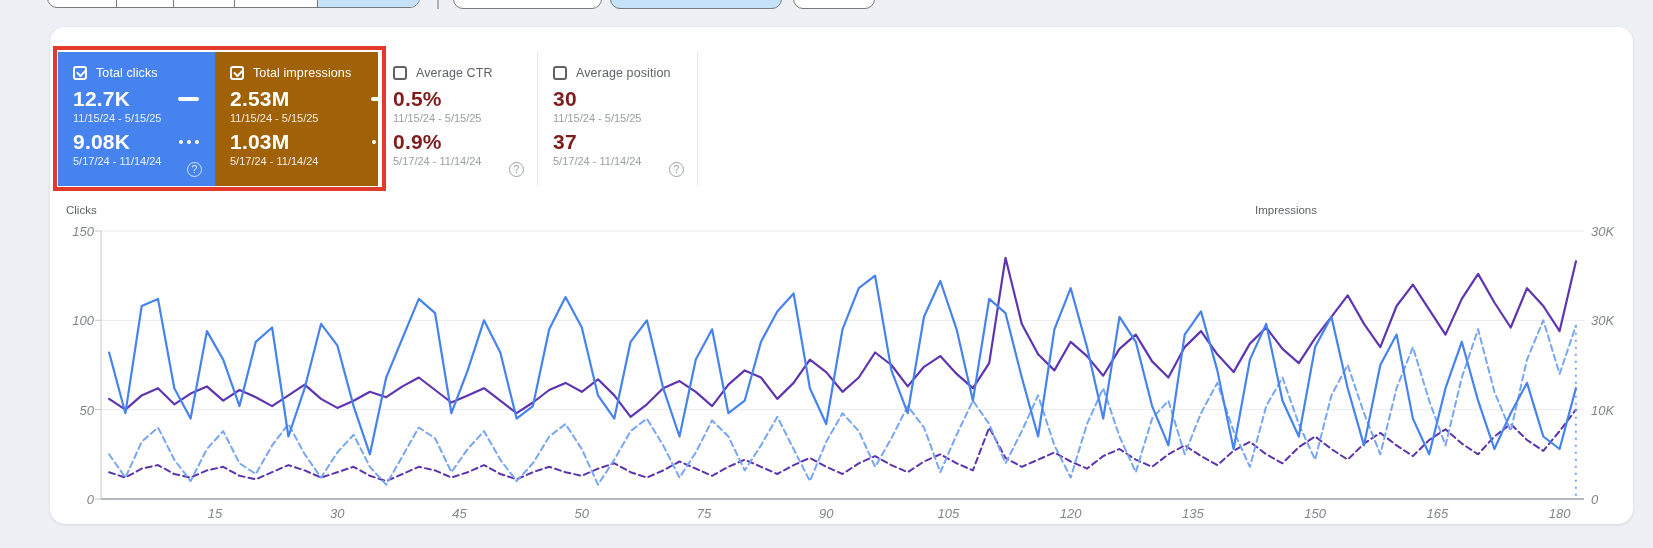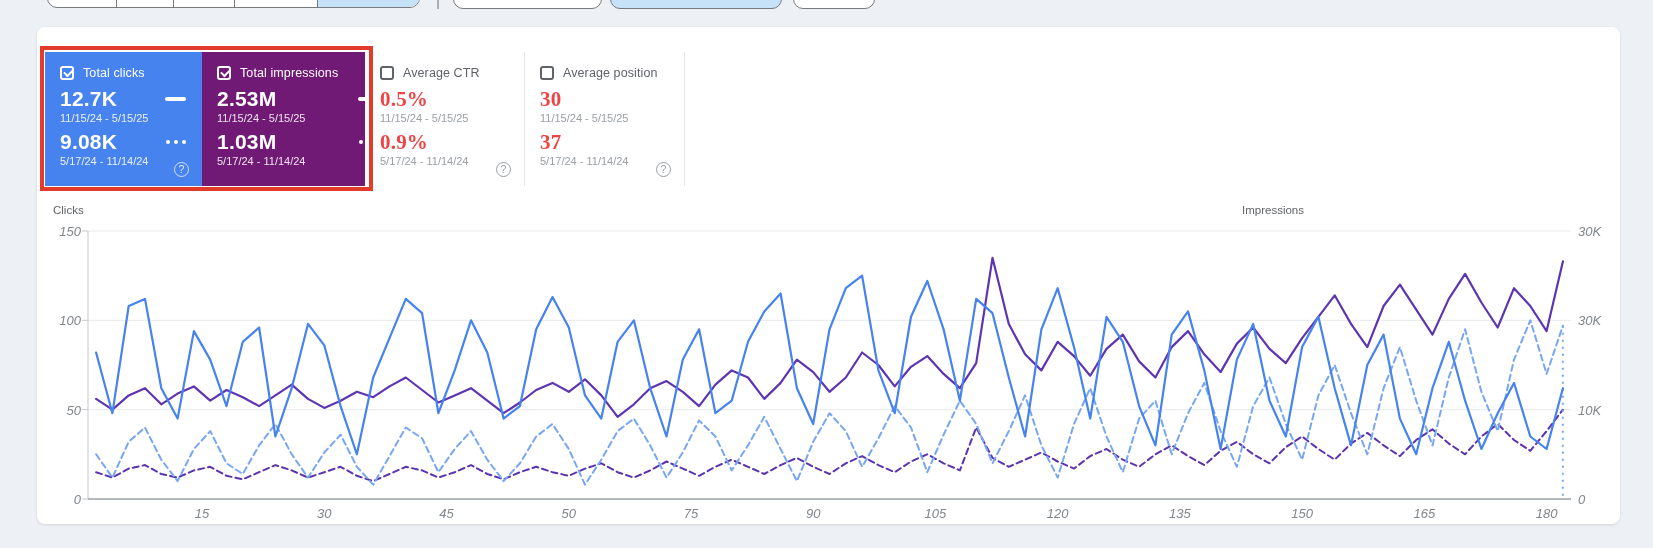--- a/index.html
+++ b/index.html
@@ -11,38 +11,38 @@
     background:#fff; border:1.5px solid #767a7e; border-radius:10px; display:flex; overflow:hidden; }
   .top-seg { height:100%; }
   .top-seg + .top-seg { border-left:1.5px solid #767a7e; }
   .top-seg.active { background:#c5e2f9; }
   .top-chip { position:absolute; top:-14px; height:23px; background:#fff;
     border:1.5px solid #767a7e; border-radius:10px; }
   .top-chip.active { background:#c5e2f9; }
   .top-divider { position:absolute; left:437px; top:0; width:2px; height:9px; background:#aab0b6; }
 
   
-  .panel { position:absolute; left:37px; top:27px; width:1583px; height:497px;
-    background:#fff; border-radius:8px; box-shadow:0 1px 3px rgba(60,64,67,.15); }
+  .panel { position:absolute; left:50px; top:27px; width:1583px; height:497px;
+    background:#fff; border-radius:15px; box-shadow:0 1px 3px rgba(60,64,67,.15); }
 
   
   .cards-row { position:absolute; left:0; top:25px; height:134px; }
   .metric-card { position:absolute; top:0; height:134px; padding:13px 14px 10px 15px; cursor:pointer; }
   .metric-card.colored { color:#fff; }
   .metric-card.plain { background:#fff; border-right:1px solid #e4e7ea; color:#5f6368; }
   .card-head { display:flex; align-items:center; gap:9px; height:16px; }
   .cb { width:14px; height:14px; border-radius:3px; position:relative; flex:0 0 auto; }
   .colored .cb { border:2px solid #fff; }
   .plain .cb { border:2px solid #5f6368; }
   .checked .cb::after { content:""; position:absolute; left:2px; top:1px; width:7px; height:4px;
     border-left:2px solid #fff; border-bottom:2px solid #fff; transform:rotate(-45deg); }
   .card-label { font-size:12.5px; letter-spacing:.1px; }
   .val-row { display:flex; align-items:center; justify-content:space-between; margin-top:7px; height:22px; }
   .val { font-size:21px; font-weight:700; letter-spacing:.2px; }
-  .plain .val { color:#ef4444;font-family:Liberation Serif, serif; }
+  .plain .val { color:#7f1d1d; }
   .date { font-size:11px; margin-top:2px; }
   .colored .date { color:rgba(255,255,255,.88); }
   .plain .date { color:#9aa0a6; }
   .legend-solid { width:21px; height:3.5px; border-radius:2px; background:#fff; margin-right:2px; }
   .legend-dots { width:4px; height:4px; border-radius:50%; background:#fff; margin-right:18px;
     box-shadow:8px 0 0 #fff, 16px 0 0 #fff; }
   .help-icon { position:absolute; right:13px; bottom:9px; width:15px; height:15px; border-radius:50%;
     font-size:10.5px; line-height:13px; text-align:center; }
   .colored .help-icon { border:1.4px solid rgba(255,255,255,.75); color:rgba(255,255,255,.85); }
   .plain .help-icon { border:1.4px solid #9aa0a6; color:#9aa0a6; }
@@ -91,21 +91,21 @@
       </div>
       <div class="date">11/15/24 - 5/15/25</div>
       <div class="val-row">
         <span class="val">9.08K</span>
         <span class="legend-dots"></span>
       </div>
       <div class="date">5/17/24 - 11/14/24</div>
       <span class="help-icon"></span>
     </div>
 
-    <div class="metric-card colored checked" style="left: 165px; width: 193px; background: #701a75;">
+    <div class="metric-card colored checked" style="left: 165px; width: 193px; background: #a16207;">
       <div class="card-head">
         <span class="cb"></span>
         <span class="card-label">Total impressions</span>
       </div>
       <div class="val-row">
         <span class="val">2.53M</span>
         <span class="legend-solid"></span>
       </div>
       <div class="date">11/15/24 - 5/15/25</div>
       <div class="val-row">

